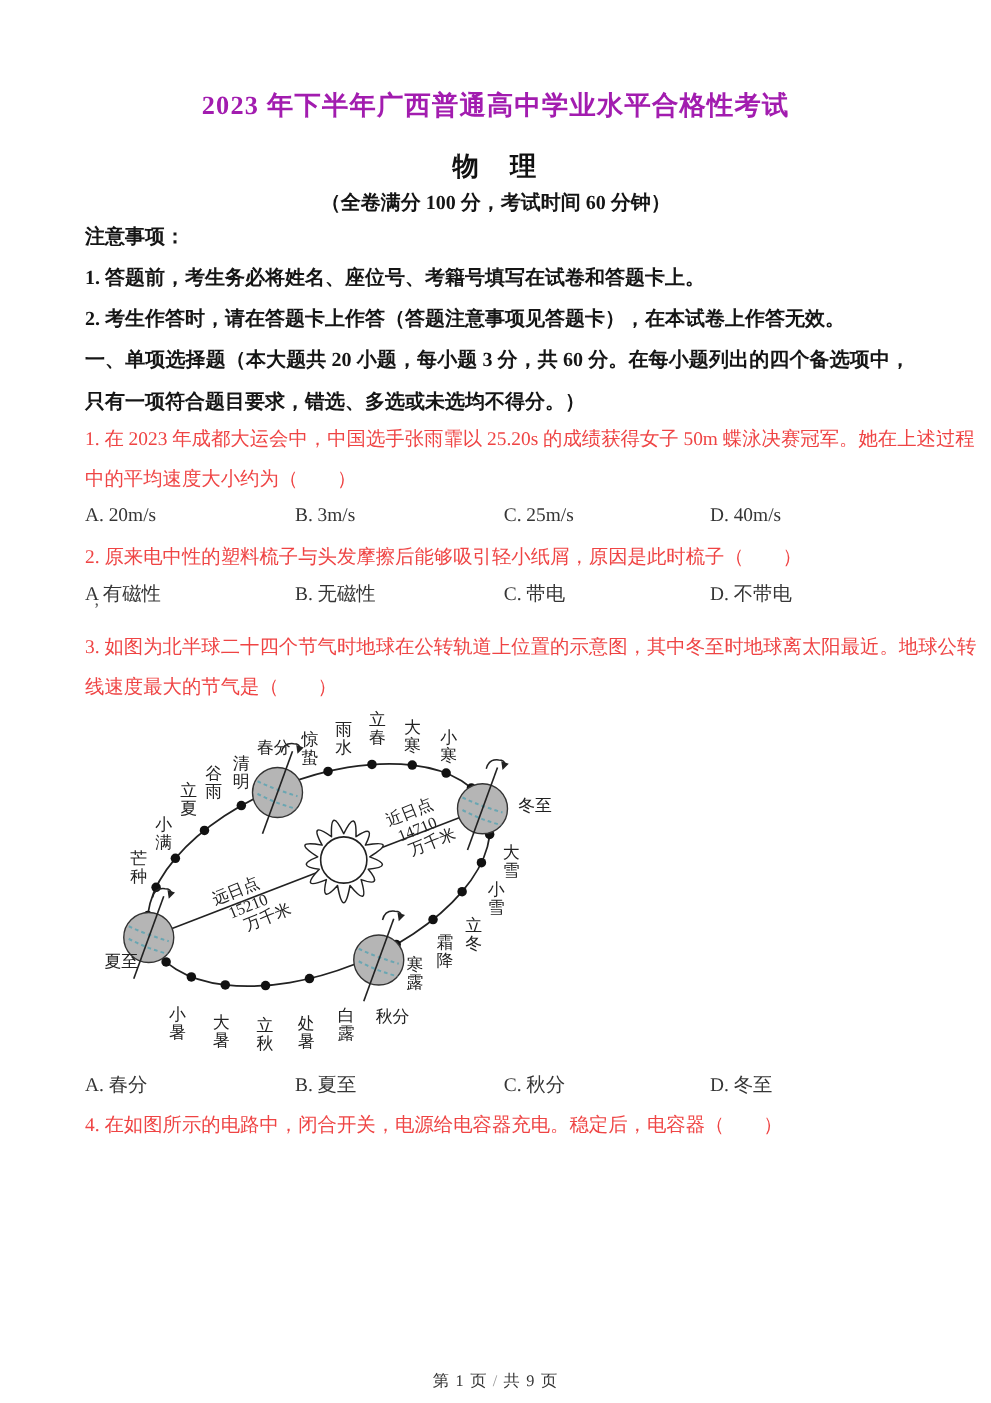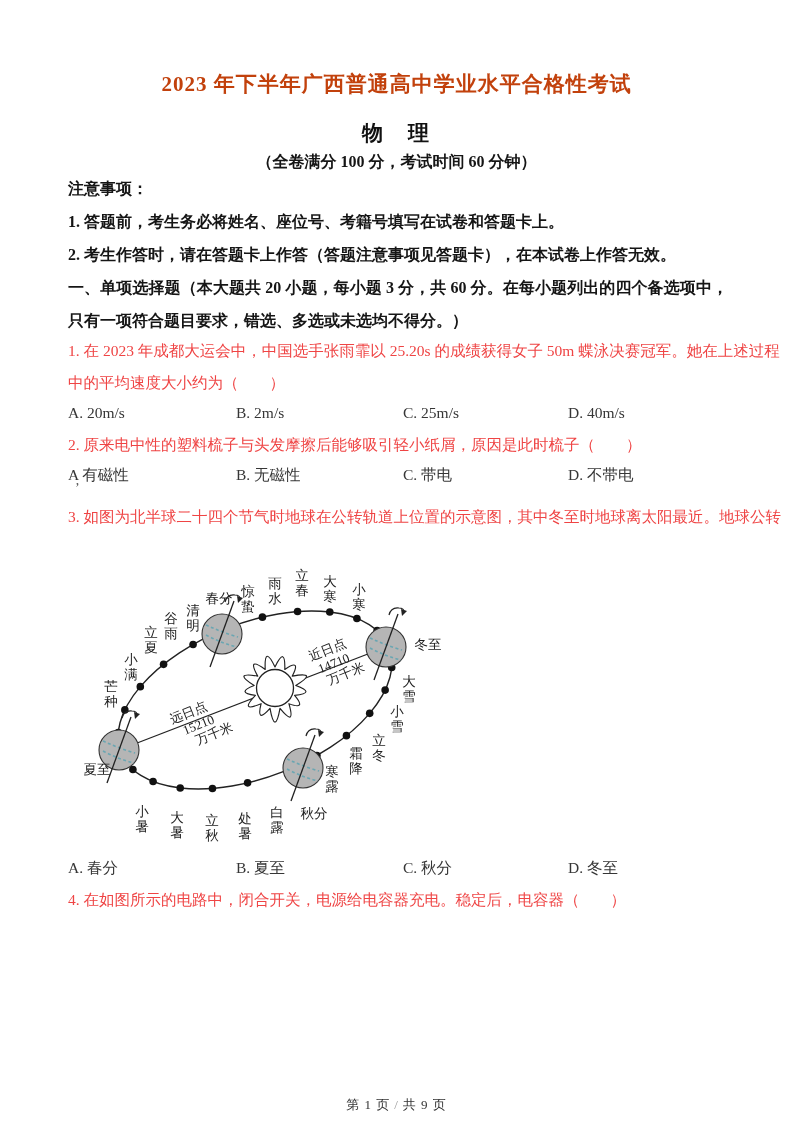--- a/index.html
+++ b/index.html
@@ -1,21 +1,21 @@
 <!DOCTYPE html>
 <html><head>
 <meta charset="utf-8">
 <style>
   html,body{margin:0;padding:0;background:#ffffff;}
   .page{position:relative;width:793px;height:1122px;background:#fff;overflow:hidden;
         font-family:"Liberation Serif","DejaVu Serif",serif;color:#2e2e2e;}
   .center{position:absolute;left:0;width:100%;text-align:center;white-space:pre;}
   .line{position:absolute;left:68px;width:660px;white-space:pre;}
   .bold{font-weight:bold;color:#151515;}
-  .exam-title{top:70px;font-size:21px;font-weight:bold;color:#c2410c;letter-spacing:1px;}
+  .exam-title{top:70px;font-size:21px;font-weight:bold;color:#a21caf;letter-spacing:1px;}
   .subject{top:119px;font-size:21px;font-weight:bold;color:#111;letter-spacing:2px;}
   .subtitle{top:152px;font-size:16px;font-weight:bold;color:#151515;}
   .notice{font-size:16px;}
   .qtext{font-size:15.5px;color:#ef4444;}
   .fill{text-align:justify;text-align-last:justify;}
   .optrow{position:absolute;left:0;top:0;width:100%;height:20px;}
   .optrow span{position:absolute;font-size:15.5px;color:#363636;white-space:pre;}
   .o1{left:68px;text-align:right;} .o2{left:236px;} .o3{left:403px;} .o4{left:568px;}
   .footer{top:1096px;font-size:13px;color:#333;letter-spacing:1px;}
   .footer .sep{color:#999;padding:0 4px;}
@@ -35,35 +35,36 @@
   <div class="line notice bold" style="top:212px">1. 答题前，考生务必将姓名、座位号、考籍号填写在试卷和答题卡上。</div>
   <div class="line notice bold" style="top:245px">2. 考生作答时，请在答题卡上作答（答题注意事项见答题卡），在本试卷上作答无效。</div>
 
   <div class="line notice bold fill" style="top:278px">一、单项选择题（本大题共 20 小题，每小题 3 分，共 60 分。在每小题列出的四个备选项中，</div>
   <div class="line notice bold" style="top:311px">只有一项符合题目要求，错选、多选或未选均不得分。）</div>
 
   <div class="line qtext fill" style="top:341px">1. 在 2023 年成都大运会中，中国选手张雨霏以 25.20s 的成绩获得女子 50m 蝶泳决赛冠军。她在上述过程</div>
   <div class="line qtext" style="top:373px">中的平均速度大小约为（　　）</div>
   <div class="optrow" style="top:404px">
     <span class="o1">A. 20m/s</span>
-    <span class="o2">B. 2m/s</span>
+    <span class="o2">B. 3m/s</span>
     <span class="o3">C. 25m/s</span>
     <span class="o4">D. 40m/s</span>
   </div>
 
   <div class="line qtext" style="top:435px">2. 原来电中性的塑料梳子与头发摩擦后能够吸引轻小纸屑，原因是此时梳子（　　）</div>
   <div class="optrow" style="top:465px">
     <span class="o1">A 有磁性</span>
     <span class="o2">B. 无磁性</span>
     <span class="o3">C. 带电</span>
     <span class="o4">D. 不带电</span>
   </div>
   <div class="stray">’</div>
 
   <div class="line qtext fill" style="top:507px">3. 如图为北半球二十四个节气时地球在公转轨道上位置的示意图，其中冬至时地球离太阳最近。地球公转</div>
+  <div class="line qtext" style="top:539px">线速度最大的节气是（　　）</div>
 
   <svg id="orbit-svg" width="520" height="300" viewBox="0 560 520 300" style="position:absolute;left:0;top:560px;">
       <ellipse cx="255" cy="700" rx="144" ry="77" transform="rotate(-21.5 255 700)" fill="none" stroke="#222" stroke-width="1.4"></ellipse>
       <line x1="119" y1="750" x2="386" y2="647" stroke="#222" stroke-width="1.2"></line>
       <circle cx="391.7188948829397" cy="667.5644815224764" r="3.8" fill="#111"></circle>
       <circle cx="385.14049322885205" cy="690.1155666752661" r="3.8" fill="#111"></circle>
       <circle cx="369.69323202855196" cy="713.340259624338" r="3.8" fill="#111"></circle>
       <circle cx="346.4298166050337" cy="735.6558359258328" r="3.8" fill="#111"></circle>
       <circle cx="316.93561027479836" cy="755.5415259330368" r="3.8" fill="#111"></circle>
       <circle cx="247.58239176518373" cy="782.860485221586" r="3.8" fill="#111"></circle>

